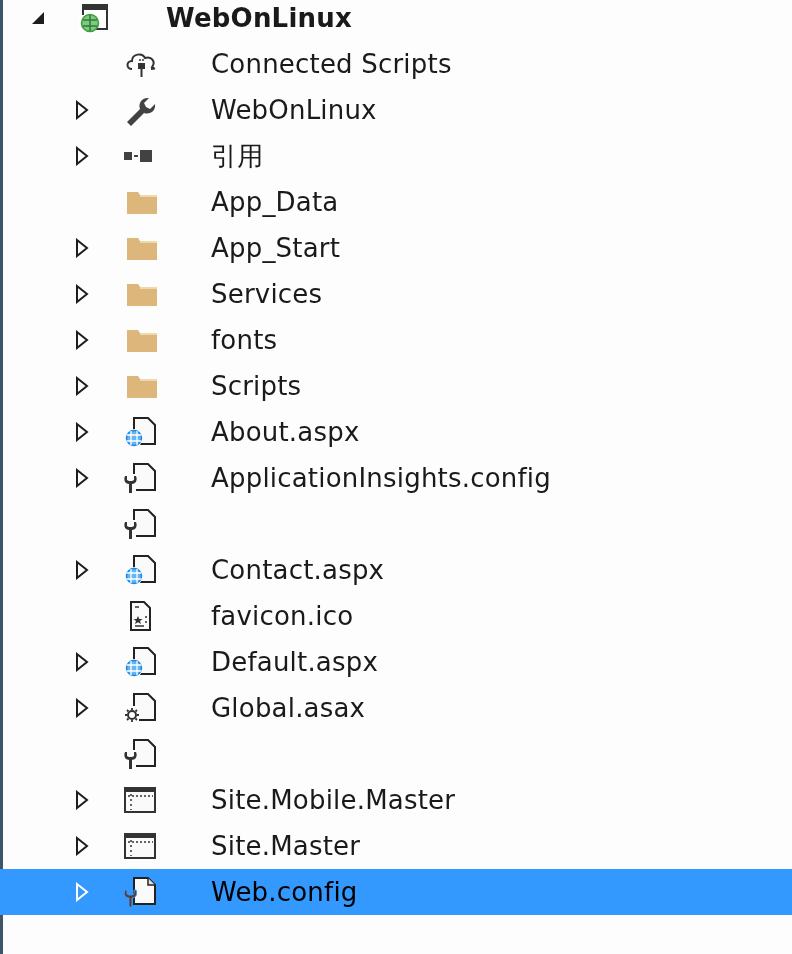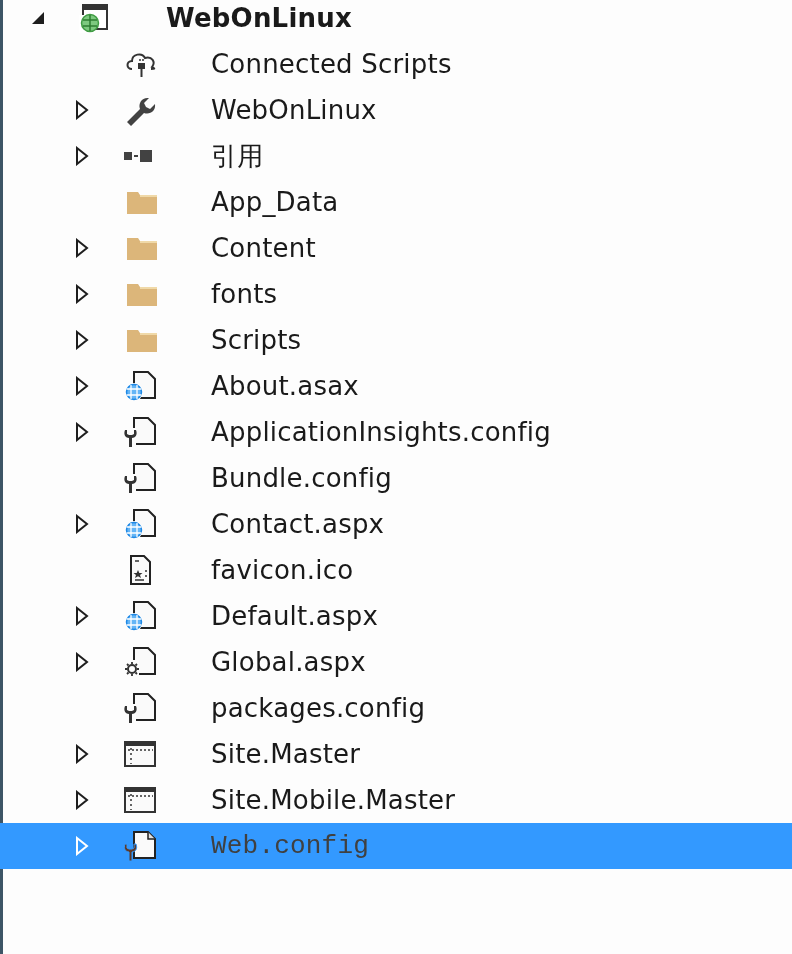--- a/index.html
+++ b/index.html
@@ -12,21 +12,21 @@
   .left-border {
     position: absolute; left: 0; top: 0; width: 3px; height: 954px;
     background: #3d5566;
   }
   .tree { position: absolute; left: 0; top: -5px; width: 792px; }
   .row {
     position: relative; height: 46px; width: 792px;
     display: block;
   }
   .row.selected { background: #3399ff; }
-  .row.selected .label { color: #404040; font-family: Liberation Mono, monospace; }
+  .row.selected .label { color: #000000; }
   .expander {
     position: absolute; top: 12px; width: 16px; height: 22px;
     display: flex; align-items: center; justify-content: center;
   }
   .icon {
     position: absolute; top: 8px; width: 36px; height: 30px;
     display: flex; align-items: center; justify-content: center;
   }
   .label {
     position: absolute; top: 6px; left: 175px;
@@ -106,34 +106,48 @@
   <div class="row">
     <span class="icon" style="left:124px;">
       <svg width="34" height="28" viewBox="0 0 34 28">
           <path d="M2 4 H13 L15 7 H32 V26 H2 Z" fill="#dcb67a"></path>
           <path d="M15 7 H32 V9 H15 Z" fill="#f0d9a8"></path>
         </svg>
     </span>
     <span class="label">App_Data</span>
   </div>
 
-
-  <div class="row">
-    <span class="expander" style="left:74px;">
-      <svg width="14" height="20" viewBox="0 0 14 20">
-          <polygon points="2,2 12,10 2,18" fill="none" stroke="#1e1e1e" stroke-width="2"></polygon>
-        </svg>
-    </span>
-    <span class="icon" style="left:124px;">
-      <svg width="34" height="28" viewBox="0 0 34 28">
-          <path d="M2 4 H13 L15 7 H32 V26 H2 Z" fill="#dcb67a"></path>
-          <path d="M15 7 H32 V9 H15 Z" fill="#f0d9a8"></path>
-        </svg>
-    </span>
-    <span class="label">Content</span>
+  <div class="row">
+    <span class="expander" style="left:74px;">
+      <svg width="14" height="20" viewBox="0 0 14 20">
+          <polygon points="2,2 12,10 2,18" fill="none" stroke="#1e1e1e" stroke-width="2"></polygon>
+        </svg>
+    </span>
+    <span class="icon" style="left:124px;">
+      <svg width="34" height="28" viewBox="0 0 34 28">
+          <path d="M2 4 H13 L15 7 H32 V26 H2 Z" fill="#dcb67a"></path>
+          <path d="M15 7 H32 V9 H15 Z" fill="#f0d9a8"></path>
+        </svg>
+    </span>
+    <span class="label">App_Start</span>
+  </div>
+
+  <div class="row">
+    <span class="expander" style="left:74px;">
+      <svg width="14" height="20" viewBox="0 0 14 20">
+          <polygon points="2,2 12,10 2,18" fill="none" stroke="#1e1e1e" stroke-width="2"></polygon>
+        </svg>
+    </span>
+    <span class="icon" style="left:124px;">
+      <svg width="34" height="28" viewBox="0 0 34 28">
+          <path d="M2 4 H13 L15 7 H32 V26 H2 Z" fill="#dcb67a"></path>
+          <path d="M15 7 H32 V9 H15 Z" fill="#f0d9a8"></path>
+        </svg>
+    </span>
+    <span class="label">Services</span>
   </div>
 
   <div class="row">
     <span class="expander" style="left:74px;">
       <svg width="14" height="20" viewBox="0 0 14 20">
           <polygon points="2,2 12,10 2,18" fill="none" stroke="#1e1e1e" stroke-width="2"></polygon>
         </svg>
     </span>
     <span class="icon" style="left:124px;">
       <svg width="34" height="28" viewBox="0 0 34 28">
@@ -166,21 +180,21 @@
         </svg>
     </span>
     <span class="icon" style="left:122px;">
       <svg width="36" height="32" viewBox="0 0 36 32">
         <path d="M12 2 H26 L33 9 V28 H12 Z" fill="#fafafa" stroke="#222" stroke-width="2"></path>
         <circle cx="12" cy="22" r="9" fill="#fdfdfd"></circle>
         <circle cx="12" cy="22" r="7.5" fill="#64b5f6" stroke="#1e88e5" stroke-width="1.5"></circle>
         <path d="M4.5 19 H19.5 M4.5 25 H19.5 M9 15 V29 M15 15 V29" stroke="#fff" stroke-width="1.3" fill="none"></path>
       </svg>
     </span>
-    <span class="label">About.asax</span>
+    <span class="label">About.aspx</span>
   </div>
 
   <div class="row">
     <span class="expander" style="left:74px;">
       <svg width="14" height="20" viewBox="0 0 14 20">
           <polygon points="2,2 12,10 2,18" fill="none" stroke="#1e1e1e" stroke-width="2"></polygon>
         </svg>
     </span>
     <span class="icon" style="left:122px;">
       <svg width="36" height="32" viewBox="0 0 36 32">
@@ -193,21 +207,20 @@
   </div>
 
   <div class="row">
     <span class="icon" style="left:122px;">
       <svg width="36" height="32" viewBox="0 0 36 32">
         <path d="M12 2 H26 L33 9 V28 H12 Z" fill="#fafafa" stroke="#222" stroke-width="2"></path>
         <rect x="1" y="12" width="13" height="20" fill="#fdfdfd"></rect>
         <path d="M3 14 C1 19 4 22 7 22 L7 31 L10 31 L10 22 C13 22 16 19 14 14 L12 14 L12 18 L10 19 L7 19 L5 18 L5 14 Z" fill="#333"></path>
       </svg>
     </span>
-    <span class="label">Bundle.config</span>
   </div>
 
   <div class="row">
     <span class="expander" style="left:74px;">
       <svg width="14" height="20" viewBox="0 0 14 20">
           <polygon points="2,2 12,10 2,18" fill="none" stroke="#1e1e1e" stroke-width="2"></polygon>
         </svg>
     </span>
     <span class="icon" style="left:122px;">
       <svg width="36" height="32" viewBox="0 0 36 32">
@@ -255,66 +268,65 @@
         </svg>
     </span>
     <span class="icon" style="left:122px;">
       <svg width="36" height="32" viewBox="0 0 36 32">
         <path d="M12 2 H26 L33 9 V28 H12 Z" fill="#fafafa" stroke="#222" stroke-width="2"></path>
         <rect x="1" y="14" width="16" height="18" fill="#fdfdfd"></rect>
         <circle cx="10" cy="23" r="4" fill="none" stroke="#333" stroke-width="2"></circle>
         <path d="M10 16 V18 M10 28 V30 M3 23 H5 M15 23 H17 M5 18 L6.5 19.5 M13.5 26.5 L15 28 M5 28 L6.5 26.5 M13.5 19.5 L15 18" stroke="#333" stroke-width="1.8"></path>
       </svg>
     </span>
-    <span class="label">Global.aspx</span>
+    <span class="label">Global.asax</span>
   </div>
 
   <div class="row">
     <span class="icon" style="left:122px;">
       <svg width="36" height="32" viewBox="0 0 36 32">
         <path d="M12 2 H26 L33 9 V28 H12 Z" fill="#fafafa" stroke="#222" stroke-width="2"></path>
         <rect x="1" y="12" width="13" height="20" fill="#fdfdfd"></rect>
         <path d="M3 14 C1 19 4 22 7 22 L7 31 L10 31 L10 22 C13 22 16 19 14 14 L12 14 L12 18 L10 19 L7 19 L5 18 L5 14 Z" fill="#333"></path>
       </svg>
     </span>
-    <span class="label">packages.config</span>
   </div>
 
   <div class="row">
     <span class="expander" style="left:74px;">
       <svg width="14" height="20" viewBox="0 0 14 20">
           <polygon points="2,2 12,10 2,18" fill="none" stroke="#1e1e1e" stroke-width="2"></polygon>
         </svg>
     </span>
     <span class="icon" style="left:122px;">
       <svg width="36" height="30" viewBox="0 0 36 30">
         <rect x="3" y="3" width="30" height="24" fill="#fafafa" stroke="#333" stroke-width="2"></rect>
         <rect x="3" y="3" width="30" height="4" fill="#333"></rect>
         <path d="M6 11 H31" stroke="#333" stroke-width="1.5" stroke-dasharray="2,2"></path>
         <path d="M9 9 V25" stroke="#333" stroke-width="1.5" stroke-dasharray="2,3"></path>
       </svg>
     </span>
-    <span class="label">Site.Master</span>
+    <span class="label">Site.Mobile.Master</span>
   </div>
 
   <div class="row">
     <span class="expander" style="left:74px;">
       <svg width="14" height="20" viewBox="0 0 14 20">
           <polygon points="2,2 12,10 2,18" fill="none" stroke="#1e1e1e" stroke-width="2"></polygon>
         </svg>
     </span>
     <span class="icon" style="left:122px;">
       <svg width="36" height="30" viewBox="0 0 36 30">
         <rect x="3" y="3" width="30" height="24" fill="#fafafa" stroke="#333" stroke-width="2"></rect>
         <rect x="3" y="3" width="30" height="4" fill="#333"></rect>
         <path d="M6 11 H31" stroke="#333" stroke-width="1.5" stroke-dasharray="2,2"></path>
         <path d="M9 9 V25" stroke="#333" stroke-width="1.5" stroke-dasharray="2,3"></path>
       </svg>
     </span>
-    <span class="label">Site.Mobile.Master</span>
+    <span class="label">Site.Master</span>
   </div>
 
 
   <div class="row selected">
     <span class="expander" style="left:74px;">
       <svg width="14" height="20" viewBox="0 0 14 20">
           <polygon points="2,2 12,10 2,18" fill="none" stroke="#ffffff" stroke-width="2"></polygon>
         </svg>
     </span>
     <span class="icon" style="left:122px;">

